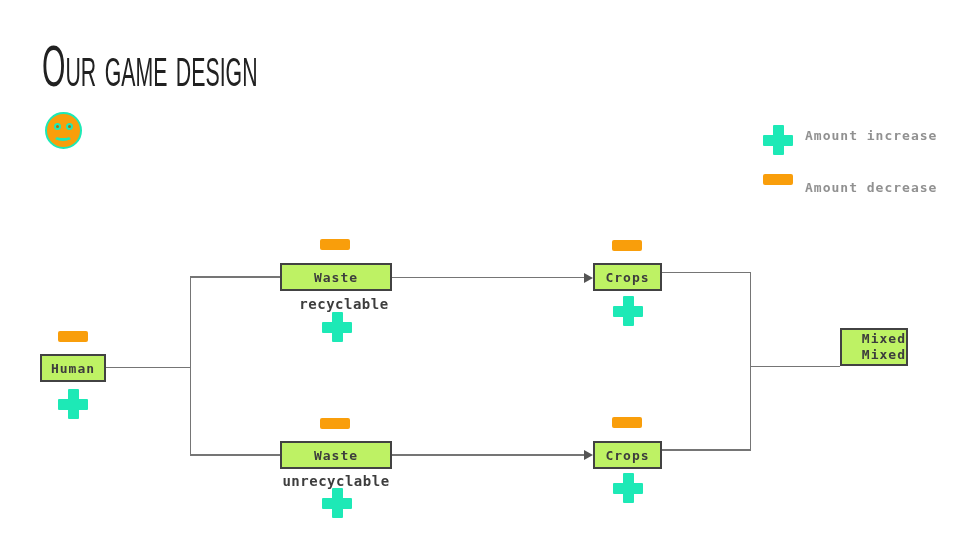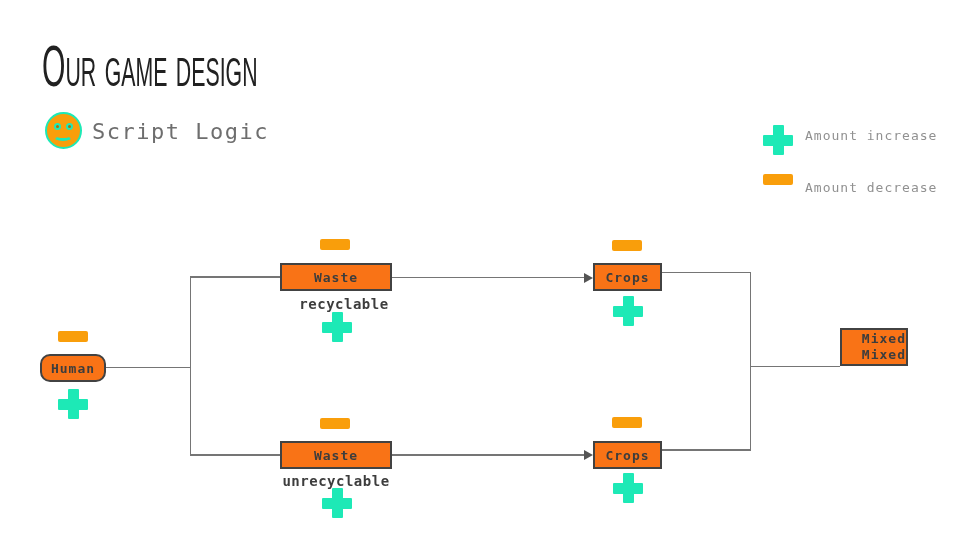--- a/index.html
+++ b/index.html
@@ -51,41 +51,41 @@
     border-radius:50%;
   }
   .subtitle{
     position:absolute;left:92px;top:119px;
     font-size:22px;line-height:26px;letter-spacing:1.5px;
     color:var(--subtitle);white-space:nowrap;
   }
   
   .legend-label{
     position:absolute;left:805px;
-    font-size:13px;line-height:15px;letter-spacing:1px;font-weight:400;
+    font-size:13px;line-height:15px;letter-spacing:1px;font-weight:700;
     color:var(--ltgray);white-space:nowrap;
   }
   
   .plus{position:absolute;width:30px;height:30px;}
   .plus::before{
     content:'';position:absolute;left:0;top:10px;width:30px;height:10.5px;
     background:var(--teal);border-radius:1px;
   }
   .plus::after{
     content:'';position:absolute;left:10px;top:0;width:10.5px;height:30px;
     background:var(--teal);border-radius:1px;
   }
   .minus{
     position:absolute;width:30px;height:11px;
     background:var(--orange);border-radius:2px;
   }
   
   .node{
     position:absolute;
-    background:#f97316;border:2px solid var(--box-border);
+    background:#bef264;border:2px solid var(--box-border);
     display:flex;align-items:center;justify-content:center;
     font-size:13px;font-weight:700;color:var(--dark);
     letter-spacing:1px;text-align:center;
   }
   .node.two-line{flex-direction:column;line-height:16px;}
   .sublabel{
     position:absolute;
     font-size:14px;font-weight:700;color:var(--dark);
     letter-spacing:0.5px;white-space:nowrap;text-align:center;
   }
@@ -104,21 +104,20 @@
 
 <div class="slide">
 
   <div class="title">Our game design</div>
 
   <div class="smiley">
     <span class="eye left"></span>
     <span class="eye right"></span>
     <span class="mouth"></span>
   </div>
-  <div class="subtitle">Script Logic</div>
 
   <div style="position:absolute;left:0;top:0;width:0;height:0;">
     <span class="plus" style="left:763px;top:125px;"></span>
     <span class="legend-label" style="top:128px;">Amount increase</span>
     <span class="minus" style="left:763px;top:174px;"></span>
     <span class="legend-label" style="top:180px;">Amount decrease</span>
   </div>
 
   <div class="edge h" style="left:106px;top:366.5px;width:84px;"></div>
   <div class="edge v" style="left:189.5px;top:276px;height:179.5px;"></div>
@@ -130,21 +129,21 @@
 
   <div class="edge h" style="left:392px;top:454px;width:193px;"></div>
   <div class="arrowhead" style="left:584px;top:450px;"></div>
 
   <div class="edge h" style="left:662px;top:271.5px;width:88px;"></div>
   <div class="edge v" style="left:749.5px;top:271.5px;height:179px;"></div>
   <div class="edge h" style="left:662px;top:449px;width:88px;"></div>
   <div class="edge h" style="left:749.5px;top:365.5px;width:90.5px;"></div>
 
   <span class="minus" style="left:58px;top:331px;"></span>
-  <div class="node" style="left:40px;top:354px;width:66px;height:28px;border-radius:10px;">
+  <div class="node" style="left:40px;top:354px;width:66px;height:28px;">
     <span>Human</span>
   </div>
   <span class="plus" style="left:58px;top:389px;"></span>
 
   <span class="minus" style="left:320px;top:239px;"></span>
   <div class="node" style="left:280px;top:263px;width:112px;height:28px;">
     <span>Waste</span>
   </div>
   <div class="sublabel" style="left:288px;top:296px;width:112px;">recyclable</div>
   <span class="plus" style="left:322px;top:312px;"></span>

